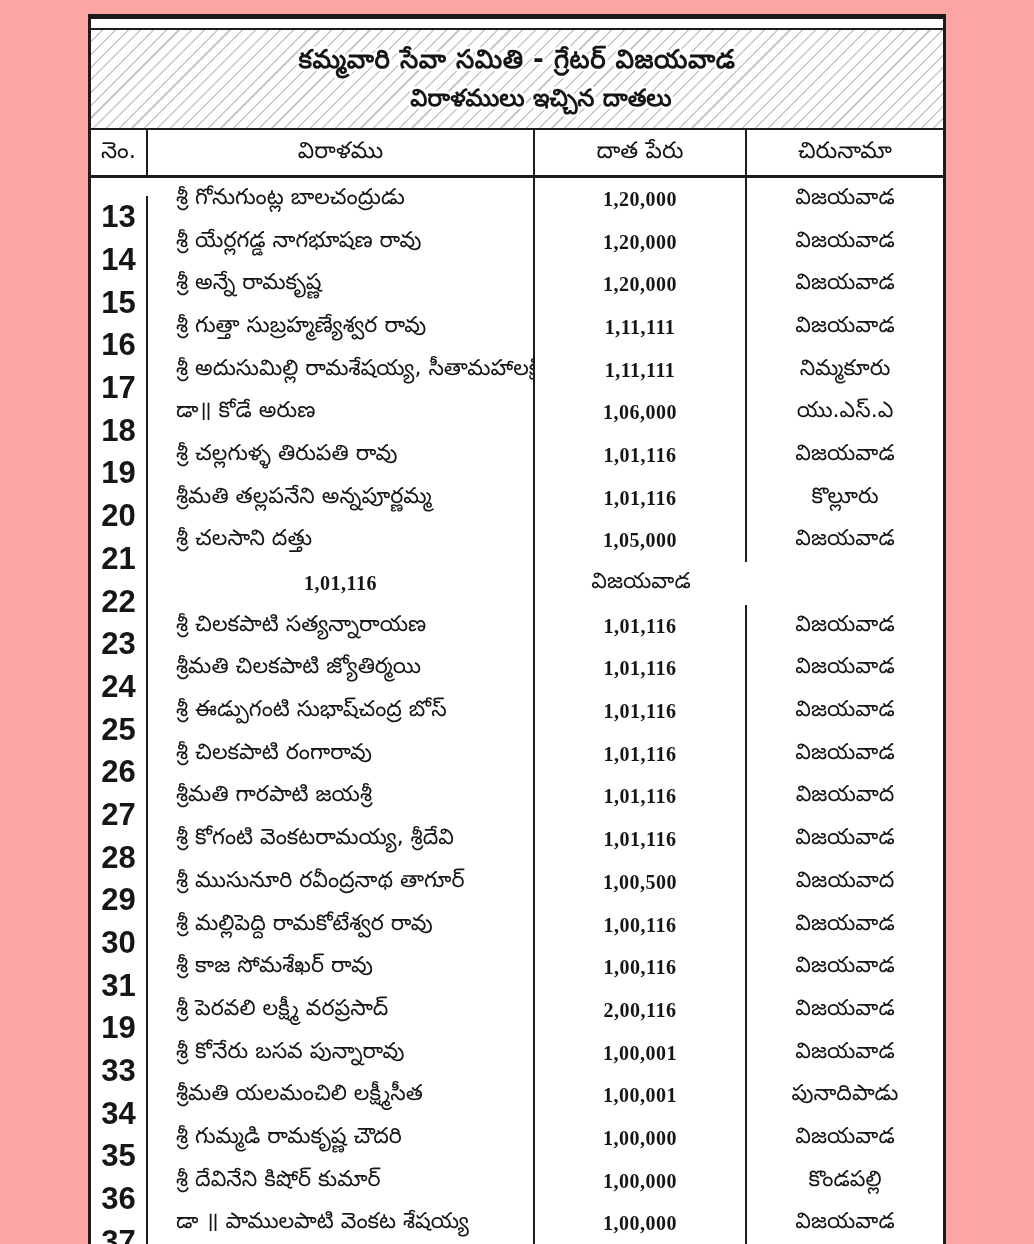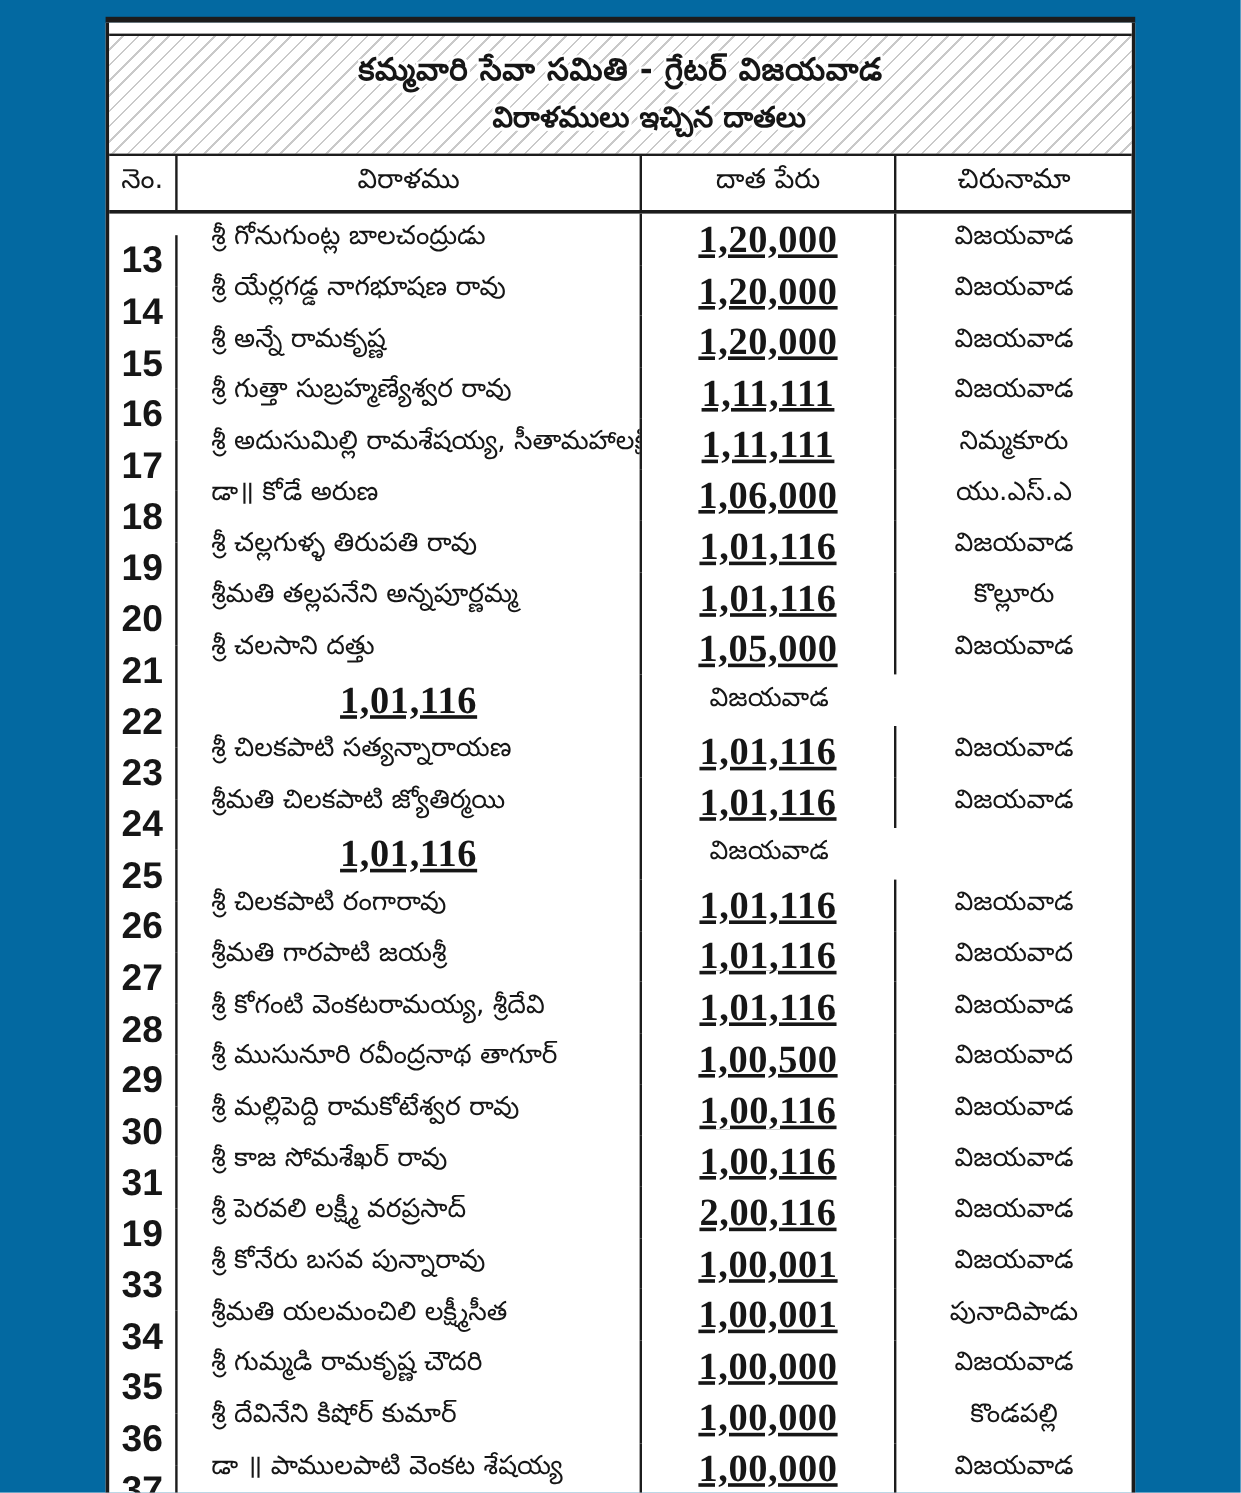--- a/index.html
+++ b/index.html
@@ -5,21 +5,21 @@
   html, body {
     margin: 0;
     padding: 0;
     background: #ffffff;
     font-family: "DejaVu Sans", "Liberation Sans", sans-serif;
   }
   .page {
     position: relative;
     width: 1034px;
     height: 1244px;
-    background: #0369a1;
+    background: #fca5a5;
     overflow: hidden;
   }
   .doc-table {
     position: absolute;
     left: 88px;
     top: 14px;
     width: 858px;
     box-sizing: border-box;
     color: #161616;
   }
@@ -93,23 +93,22 @@
     font-size: 31px;
     margin-top: 36px;
   }
   .c-name {
     justify-content: flex-start;
     padding-left: 28px;
   }
   .c-amount {
     font-family: "Liberation Serif", "DejaVu Serif", serif;
     font-weight: bold;
-    font-size: 32px;
+    font-size: 20px;
     letter-spacing: 0.5px;
-    text-decoration: underline;
   }
   .c-address { font-size: 22px; }
 </style>
 </head>
 <body>
 
 <div class="page">
   <div class="doc-table">
 
     <div class="top-rule"></div>
@@ -196,20 +195,21 @@
     <div class="cell c-address">విజయవాడ</div>
   </div>
           <div class="grid-row trow">
     <div class="cell v-line c-no">24</div>
     <div class="cell v-line c-name">శ్రీమతి చిలకపాటి జ్యోతిర్మయి</div>
     <div class="cell v-line c-amount">1,01,116</div>
     <div class="cell c-address">విజయవాడ</div>
   </div>
           <div class="grid-row trow">
     <div class="cell v-line c-no">25</div>
+    <div class="cell v-line c-name">శ్రీ ఈడ్పుగంటి సుభాష్‌చంద్ర బోస్</div>
     <div class="cell v-line c-amount">1,01,116</div>
     <div class="cell c-address">విజయవాడ</div>
   </div>
           <div class="grid-row trow">
     <div class="cell v-line c-no">26</div>
     <div class="cell v-line c-name">శ్రీ చిలకపాటి రంగారావు</div>
     <div class="cell v-line c-amount">1,01,116</div>
     <div class="cell c-address">విజయవాడ</div>
   </div>
           <div class="grid-row trow">

